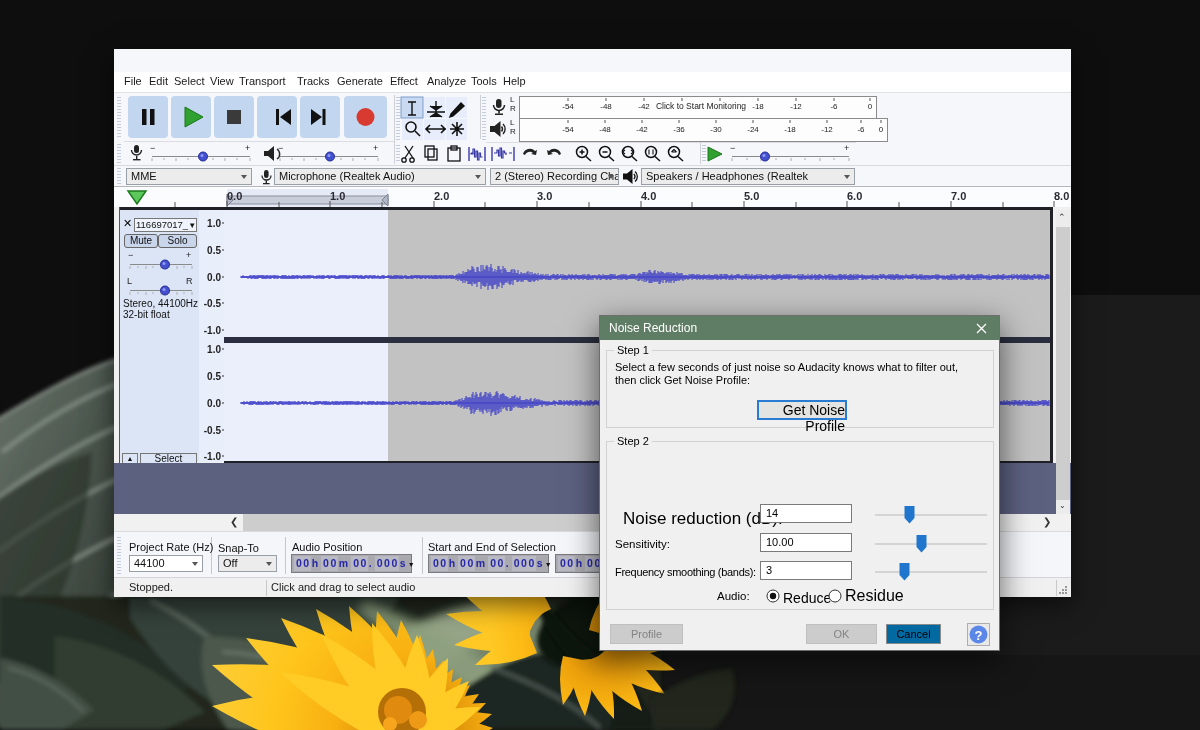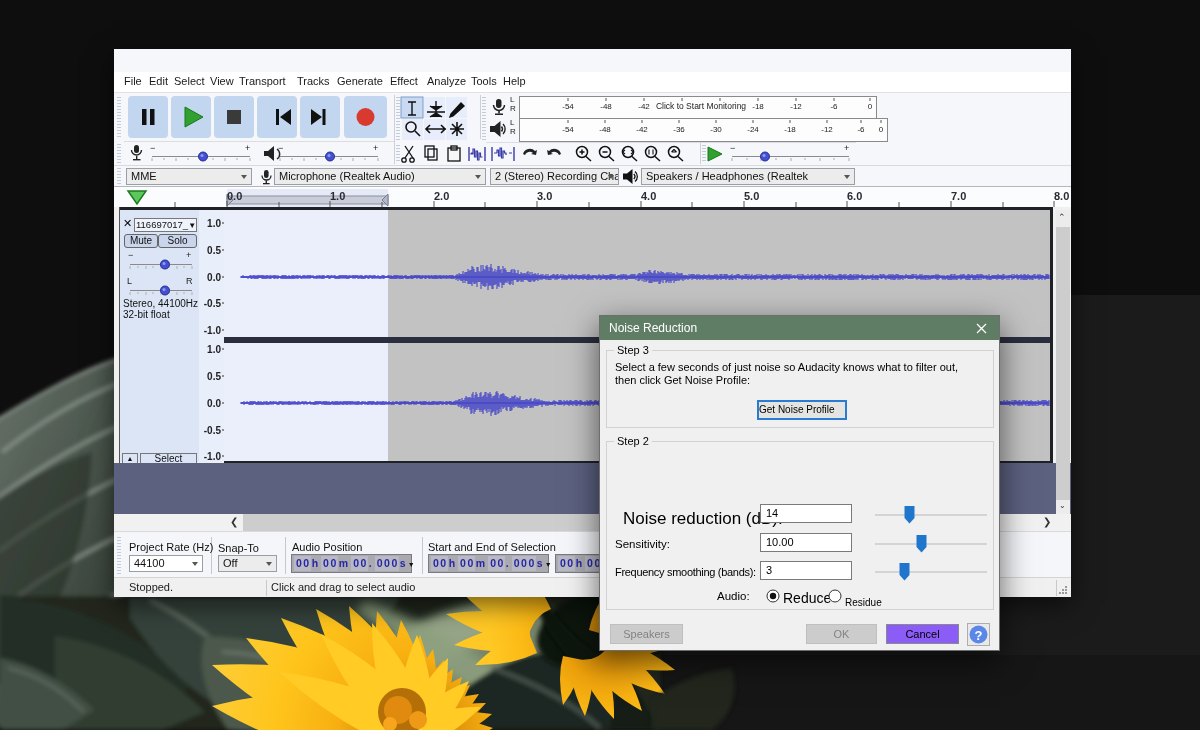--- a/index.html
+++ b/index.html
@@ -593,23 +593,23 @@
  </div>
 </div>
 
 <div id="dialog">
  <div id="dlgtitle"><span style="margin-left:9px">Noise Reduction</span>
   <svg class="abs" style="right:12px;top:7px" width="11" height="11" viewBox="0 0 11 11">
         <path d="M1 1 L10 10 M10 1 L1 10" stroke="#fff" stroke-width="1.3"></path>
       </svg>
  </div>
  <div class="group" style="left:6px;top:34px;width:386px;height:76px">
-  <span class="glabel">Step 3</span>
+  <span class="glabel">Step 1</span>
   <div class="abs" style="left:8px;top:10px;font-size:11px;line-height:13px">Select a few seconds of just noise so Audacity knows what to filter out,<br>then click Get Noise Profile:</div>
-  <div class="abs" style="left:150px;top:49px;width:90px;height:20px;background:#e4e4e2;border:2px solid #2a7cd2;box-sizing:border-box;text-align:left;line-height:16px;font-size:10px;color:#000">Get Noise Profile</div>
+  <div class="abs" style="left:150px;top:49px;width:90px;height:20px;background:#e4e4e2;border:2px solid #2a7cd2;box-sizing:border-box;text-align:right;line-height:16px;font-size:14px;color:#000">Get Noise Profile</div>
  </div>
  <div class="group" style="left:6px;top:125px;width:386px;height:167px">
   <span class="glabel">Step 2</span>
   <div class="abs" style="left:16px;top:67px;font-size:17px">Noise reduction (dB):</div>
   <div class="inp" style="left:153px;top:62px;width:92px;height:19px">14</div>
   <div class="abs" style="left:268px;top:72px;width:112px;height:2px;background:#d4d4d4"></div>
   <svg class="abs" style="left:297px;top:63px" width="11" height="19" viewBox="0 0 11 19">
         <path d="M0.5 1 h10 v12 l-5 5.5 l-5 -5.5 z" fill="#1f76cc"></path>
       </svg>
   <div class="abs" style="left:8px;top:96px;font-size:11.5px">Sensitivity:</div>
@@ -626,23 +626,23 @@
       </svg>
   <div class="abs" style="left:110px;top:148px;font-size:11.5px">Audio:</div>
   <svg class="abs" style="left:159px;top:147px" width="14" height="14" viewBox="0 0 14 14">
         <circle cx="7" cy="7" r="6" fill="#fff" stroke="#333"></circle>
         <circle cx="7" cy="7" r="3.2" fill="#111"></circle>
       </svg>
   <div class="abs" style="left:176px;top:148px;font-size:14px">Reduce</div>
   <svg class="abs" style="left:221px;top:147px" width="14" height="14" viewBox="0 0 14 14">
         <circle cx="7" cy="7" r="6" fill="#fff" stroke="#333"></circle>
       </svg>
-  <div class="abs" style="left:238px;top:155px;font-size:10px">Residue</div>
- </div>
- <div class="dbtn" style="left:10px;top:308px;width:73px">Speakers</div>
+  <div class="abs" style="left:238px;top:145px;font-size:16px">Residue</div>
+ </div>
+ <div class="dbtn" style="left:10px;top:308px;width:73px">Profile</div>
  <div class="dbtn" style="left:206px;top:308px;width:71px">OK</div>
- <div class="dbtn" style="left:286px;top:308px;width:73px;background:#8b5cf6;border:1px solid #8a8a8a;color:#000">Cancel</div>
+ <div class="dbtn" style="left:286px;top:308px;width:55px;background:#0369a1;border:1px solid #8a8a8a;color:#000">Cancel</div>
  <div class="abs" style="left:367px;top:307px;width:23px;height:23px;background:#e9e9e9;border:1px solid #adadad;box-sizing:border-box"></div>
  <svg class="abs" style="left:369px;top:309px" width="19" height="19" viewBox="0 0 19 19">
   <circle cx="9.5" cy="9.5" r="9" fill="#5b87e8"></circle>
   <text x="9.5" y="14.5" font-size="13" font-weight="bold" fill="#fff" text-anchor="middle">?</text>
  </svg>
 </div>
 
 </body></html>

